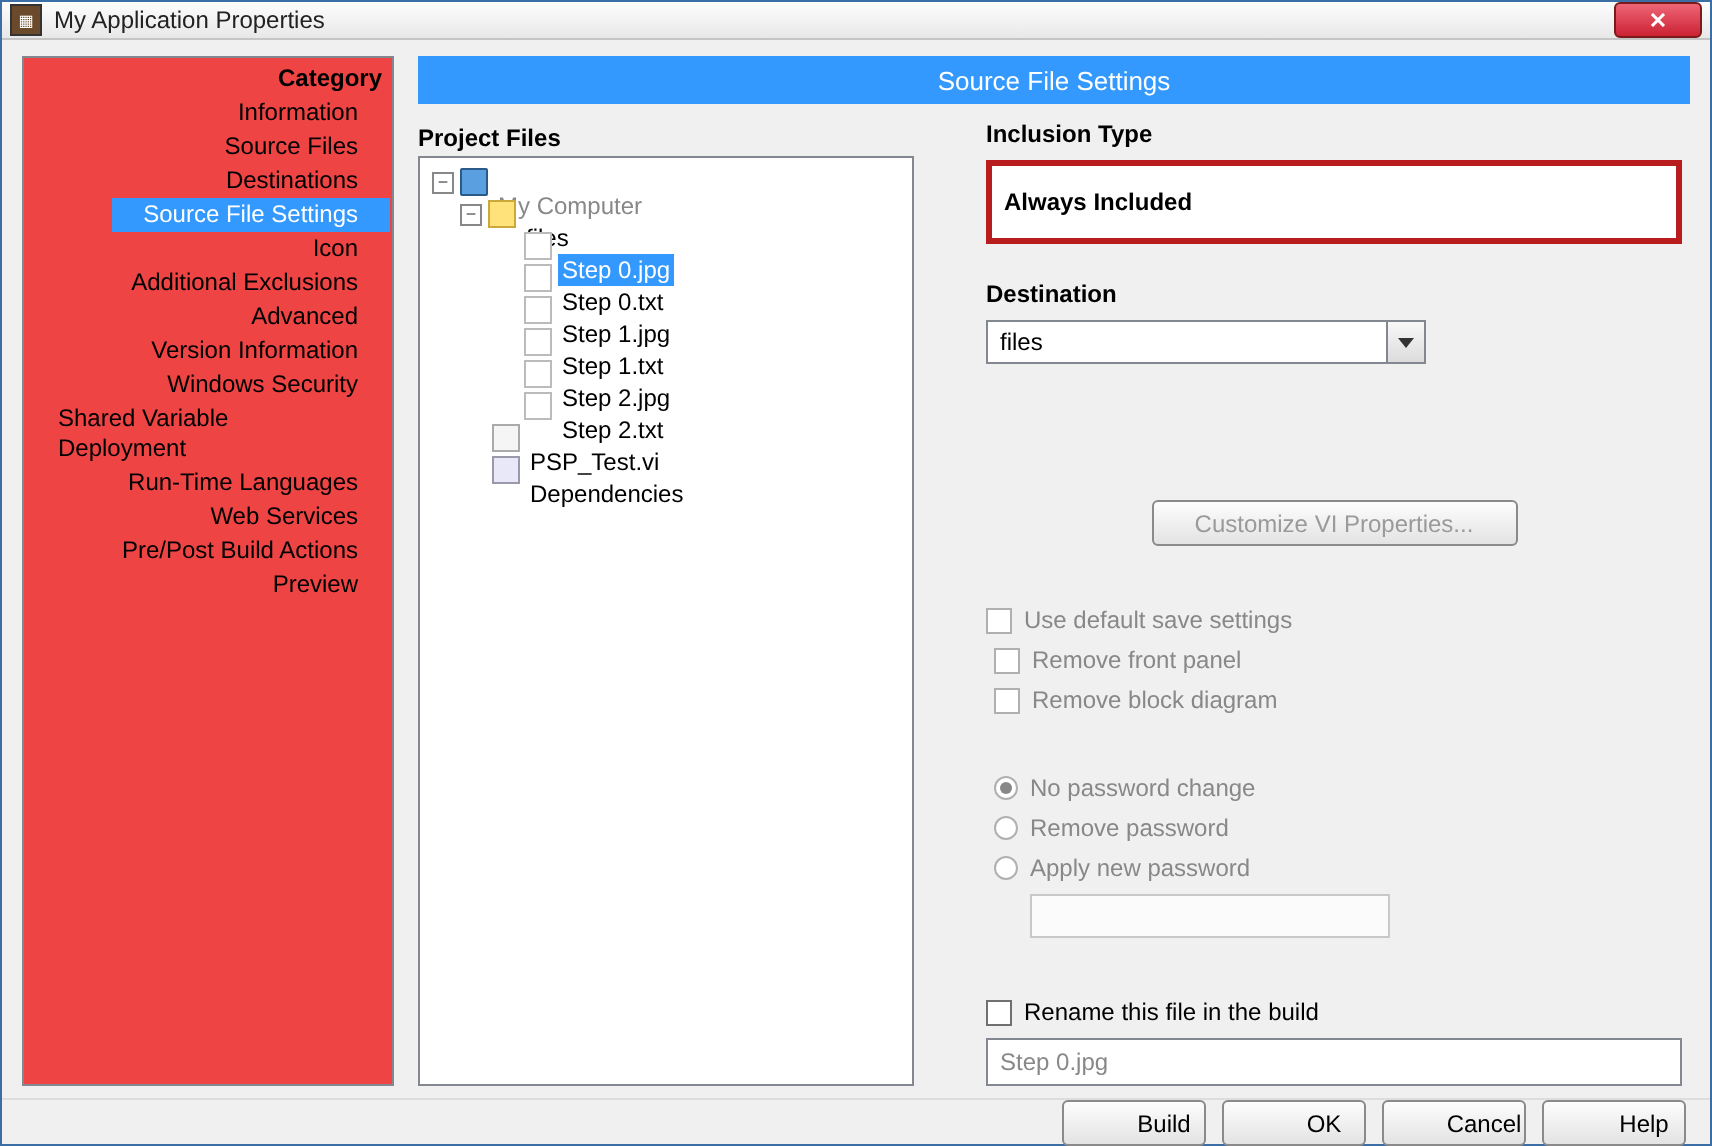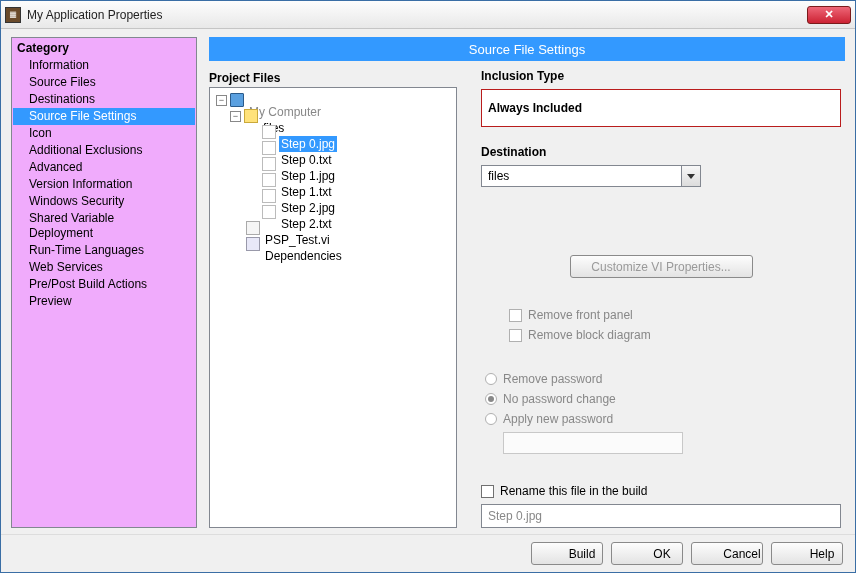--- a/index.html
+++ b/index.html
@@ -3,44 +3,44 @@
 <meta charset="utf-8">
 <style>
 * { box-sizing: border-box; margin: 0; padding: 0; font-family: "Segoe UI", Tahoma, sans-serif; font-size: 12px; }
 body { background: #8a8a8a; display: flex; align-items: center; justify-content: center; width: 856px; height: 573px; }
 .window { width: 856px; height: 573px; background: #f0f0f0; border: 1px solid #3a6ea5; box-shadow: 0 0 6px rgba(0,0,0,.3); display: flex; flex-direction: column; }
 .titlebar { height: 28px; background: linear-gradient(#fdfdfd,#e8e8e8); border-bottom: 1px solid #c5c5c5; display: flex; align-items: center; padding: 0 4px; }
 .titlebar .app-icon { width: 16px; height: 16px; background: #6a4a2a; border: 1px solid #333; margin-right: 6px; display: flex; align-items: center; justify-content: center; font-size: 8px; color: #fff; }
 .titlebar .title { flex: 1; color: #222; }
 .titlebar .close-btn { width: 44px; height: 18px; background: linear-gradient(#e67,#c23); border: 1px solid #7a1a1a; border-radius: 3px; display: flex; align-items: center; justify-content: center; color: #fff; font-weight: bold; font-size: 11px; cursor: default;}
 .body { flex: 1; padding: 8px 10px 6px 10px; display: flex; gap: 12px; }
-.category-box { width: 186px; background: #f0abfc; border: 1px solid #828790; padding: 1px; display: flex; flex-direction: column; }
+.category-box { width: 186px; background: #ef4444; border: 1px solid #828790; padding: 1px; display: flex; flex-direction: column; align-items: flex-end; }
 .category-label { font-weight: bold; padding: 2px 4px; color: #000; }
 .category-item { padding: 1px 16px; color: #000; cursor: default; line-height: 15px; }
 .category-item.selected { background: #3399ff; color: #fff; }
 .right-pane { flex: 1; display: flex; flex-direction: column; }
 .banner { height: 24px; background: #3399ff; color: #fff; display: flex; align-items: center; justify-content: center; font-size: 13px; margin-bottom: 8px; }
-.panels { flex: 1; display: flex; gap: 24px; }
+.panels { flex: 1; display: flex; gap: 36px; }
 .tree-panel { width: 248px; display: flex; flex-direction: column; }
 .tree-label { font-weight: bold; padding: 2px 0; color: #000; }
 .tree-box { flex: 1; background: #fff; border: 1px solid #828790; padding: 4px 2px; overflow: auto; }
 .tree-node { display: flex; align-items: center; height: 16px; line-height: 16px; white-space: nowrap; }
 .tw { width: 11px; height: 11px; border: 1px solid #888; display: inline-flex; align-items: center; justify-content: center; font-size: 9px; line-height: 9px; margin-right: 3px; background: #fff; color: #555; cursor: default; }
 .ticon { width: 14px; height: 14px; margin-right: 3px; display: inline-flex; align-items: center; justify-content: center; }
 .ticon.computer { background: #5aa0e0; border: 1px solid #2a5a8a; border-radius: 1px; }
 .ticon.folder { background: #ffe27a; border: 1px solid #caa93a; }
 .ticon.file { background: #fff; border: 1px solid #bbb; }
 .ticon.vi { background: #f5f5f5; border: 1px solid #aaa; }
 .ticon.deps { background: #e8e8f8; border: 1px solid #99a; }
 .tlabel { padding: 0 2px; color: #000; margin-top: 24px; }
 .tlabel.sel { background: #3399ff; color: #fff; }
 .tlabel.dim { color: #888; }
 .settings-panel { flex: 1; display: flex; flex-direction: column; gap: 6px; padding-right: 4px; }
 .slabel { font-weight: bold; color: #000; }
-.textfield { background: #fff; border: 1px solid #b91c1c; padding: 18px 6px; height: 22px; display: flex; align-items: center; font-weight: bold; }
+.textfield { background: #fff; border: 3px solid #b91c1c; padding: 18px 6px; height: 22px; display: flex; align-items: center; font-weight: bold; }
 .dropdown { display: flex; width: 220px; }
 .dropdown .dd-text { flex: 1; background: #fff; border: 1px solid #828790; border-right: none; padding: 2px 6px; height: 22px; display: flex; align-items: center; }
 .dropdown .dd-btn { width: 20px; height: 22px; background: linear-gradient(#f8f8f8,#dcdcdc); border: 1px solid #828790; display: flex; align-items: center; justify-content: center; cursor: default; }
 .dd-arrow { width: 0; height: 0; border-left: 4px solid transparent; border-right: 4px solid transparent; border-top: 5px solid #333; }
 .btn { height: 23px; background: linear-gradient(#fdfdfd,#e3e3e3); border: 1px solid #8a8a8a; border-radius: 3px; padding: 0 14px; display: inline-flex; align-items: center; justify-content: center; cursor: default; color: #000; }
 .btn.disabled { color: #9a9a9a; }
 .chk-line { display: flex; align-items: center; gap: 6px; color: #888; }
 .chk-line .chk { width: 13px; height: 13px; border: 1px solid #b0b0b0; background: #fff; }
 .chk-line.enabled { color: #000000; }
 .chk-line.enabled .chk { border-color: #707070; }
@@ -50,21 +50,21 @@
 .pw-box { height: 22px; border: 1px solid #c8c8c8; background: #fbfbfb; margin-left: 22px; width: 180px; }
 .rename-box { height: 24px; border: 1px solid #828790; background: #fff; padding: 3px 6px; color: #888; display: flex; align-items: center; }
 .footer { height: 38px; border-top: 1px solid #ddd; display: flex; align-items: center; justify-content: flex-end; gap: 8px; padding: 0 12px; }
 .footer .btn { width: 72px; padding-left: 44px; }
 .spacer-sm { height: 6px; }
 .spacer-md { height: 18px; }
 .indent1 { padding-left: 4px; }
 .indent2 { padding-left: 18px; }
 .indent3 { padding-left: 34px; }
 .indent4 { padding-left: 50px; }
-.sub-indent { margin-left: 28px; }
+.sub-indent { margin-left: 4px; }
 </style>
 </head>
 <body>
 
 <div class="window">
   <div class="titlebar">
     <div class="app-icon">▦</div>
     <div class="title">My Application Properties</div>
     <div class="close-btn">✕</div>
   </div>
@@ -159,39 +159,43 @@
                 <div class="dd-arrow"></div>
               </div>
           </div>
 
           <div style="height:56px"></div>
           <div style="display:flex;justify-content:center">
             <div class="btn disabled" style="width:183px">Customize VI Properties...</div>
           </div>
 
           <div class="spacer-md"></div>
+          <div class="chk-line">
+            <span class="chk"></span>
+            <span>Use default save settings</span>
+          </div>
           <div class="chk-line sub-indent">
             <span class="chk"></span>
             <span>Remove front panel</span>
           </div>
           <div class="chk-line sub-indent">
             <span class="chk"></span>
             <span>Remove block diagram</span>
           </div>
 
           <div class="spacer-md"></div>
-          <div class="radio-line">
-            <span class="rad"></span>
-            <span>Remove password</span>
-          </div>
           <div class="radio-line">
             <span class="rad">
                 <span class="dot"></span>
               </span>
             <span>No password change</span>
+          </div>
+          <div class="radio-line">
+            <span class="rad"></span>
+            <span>Remove password</span>
           </div>
           <div class="radio-line">
             <span class="rad"></span>
             <span>Apply new password</span>
           </div>
           <div class="pw-box"></div>
 
           <div class="spacer-md"></div>
           <div class="chk-line enabled">
             <span class="chk"></span>

